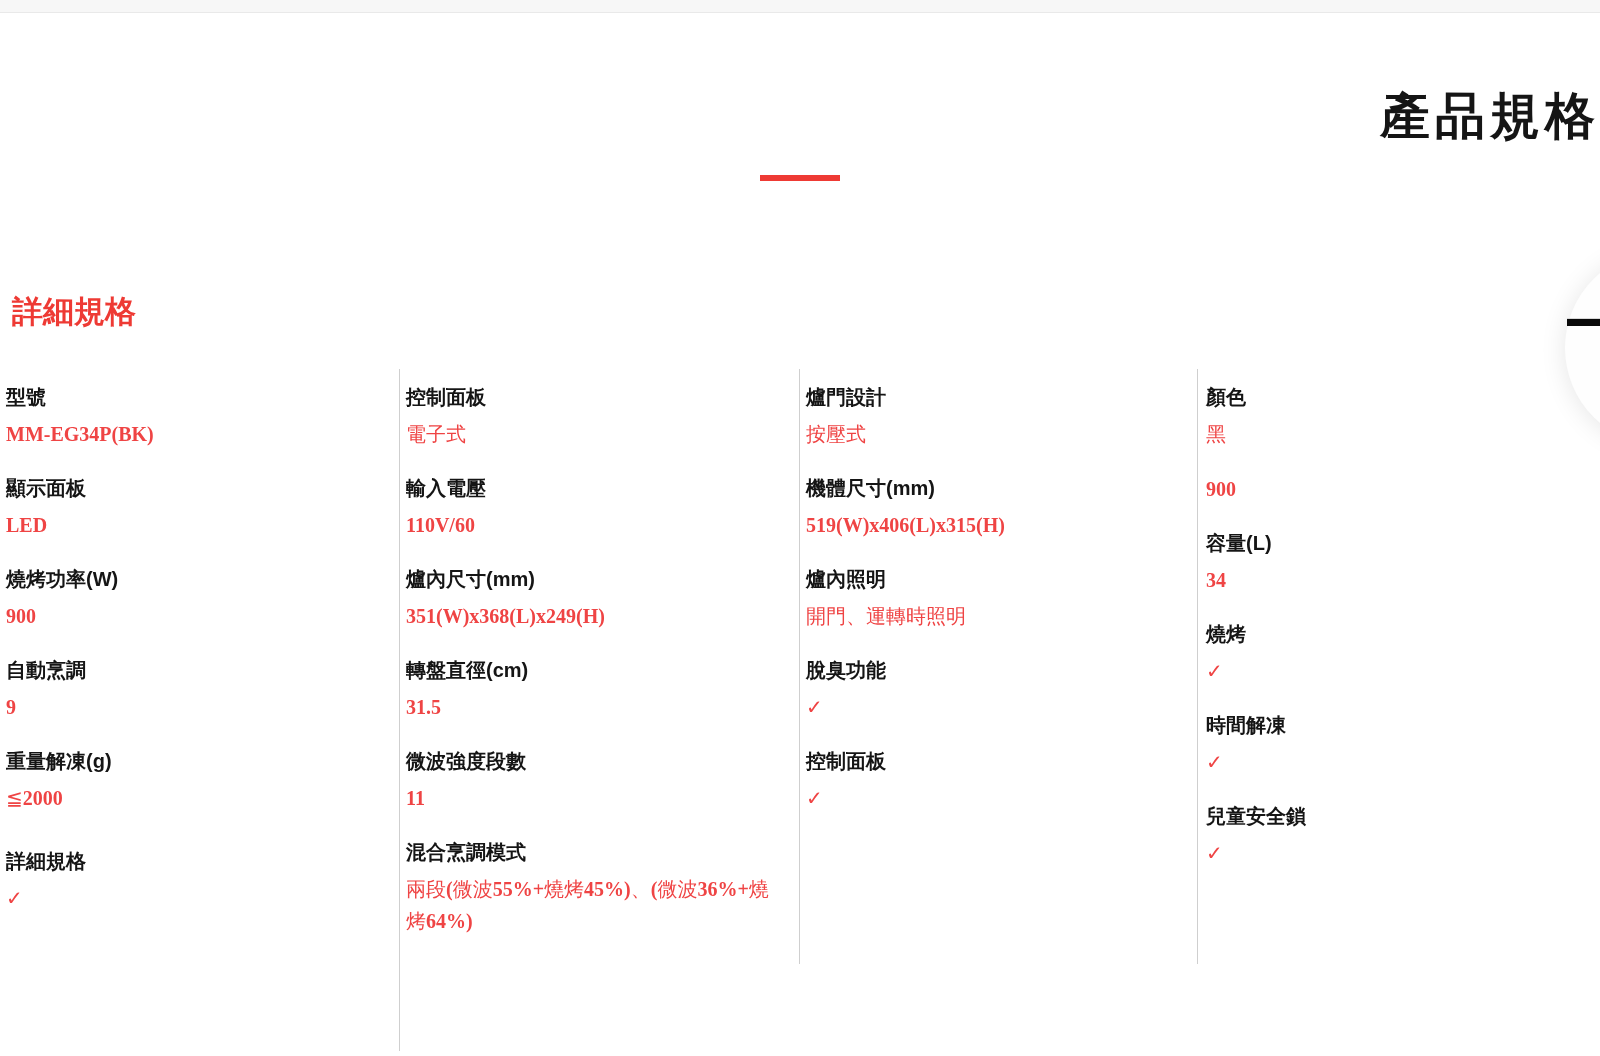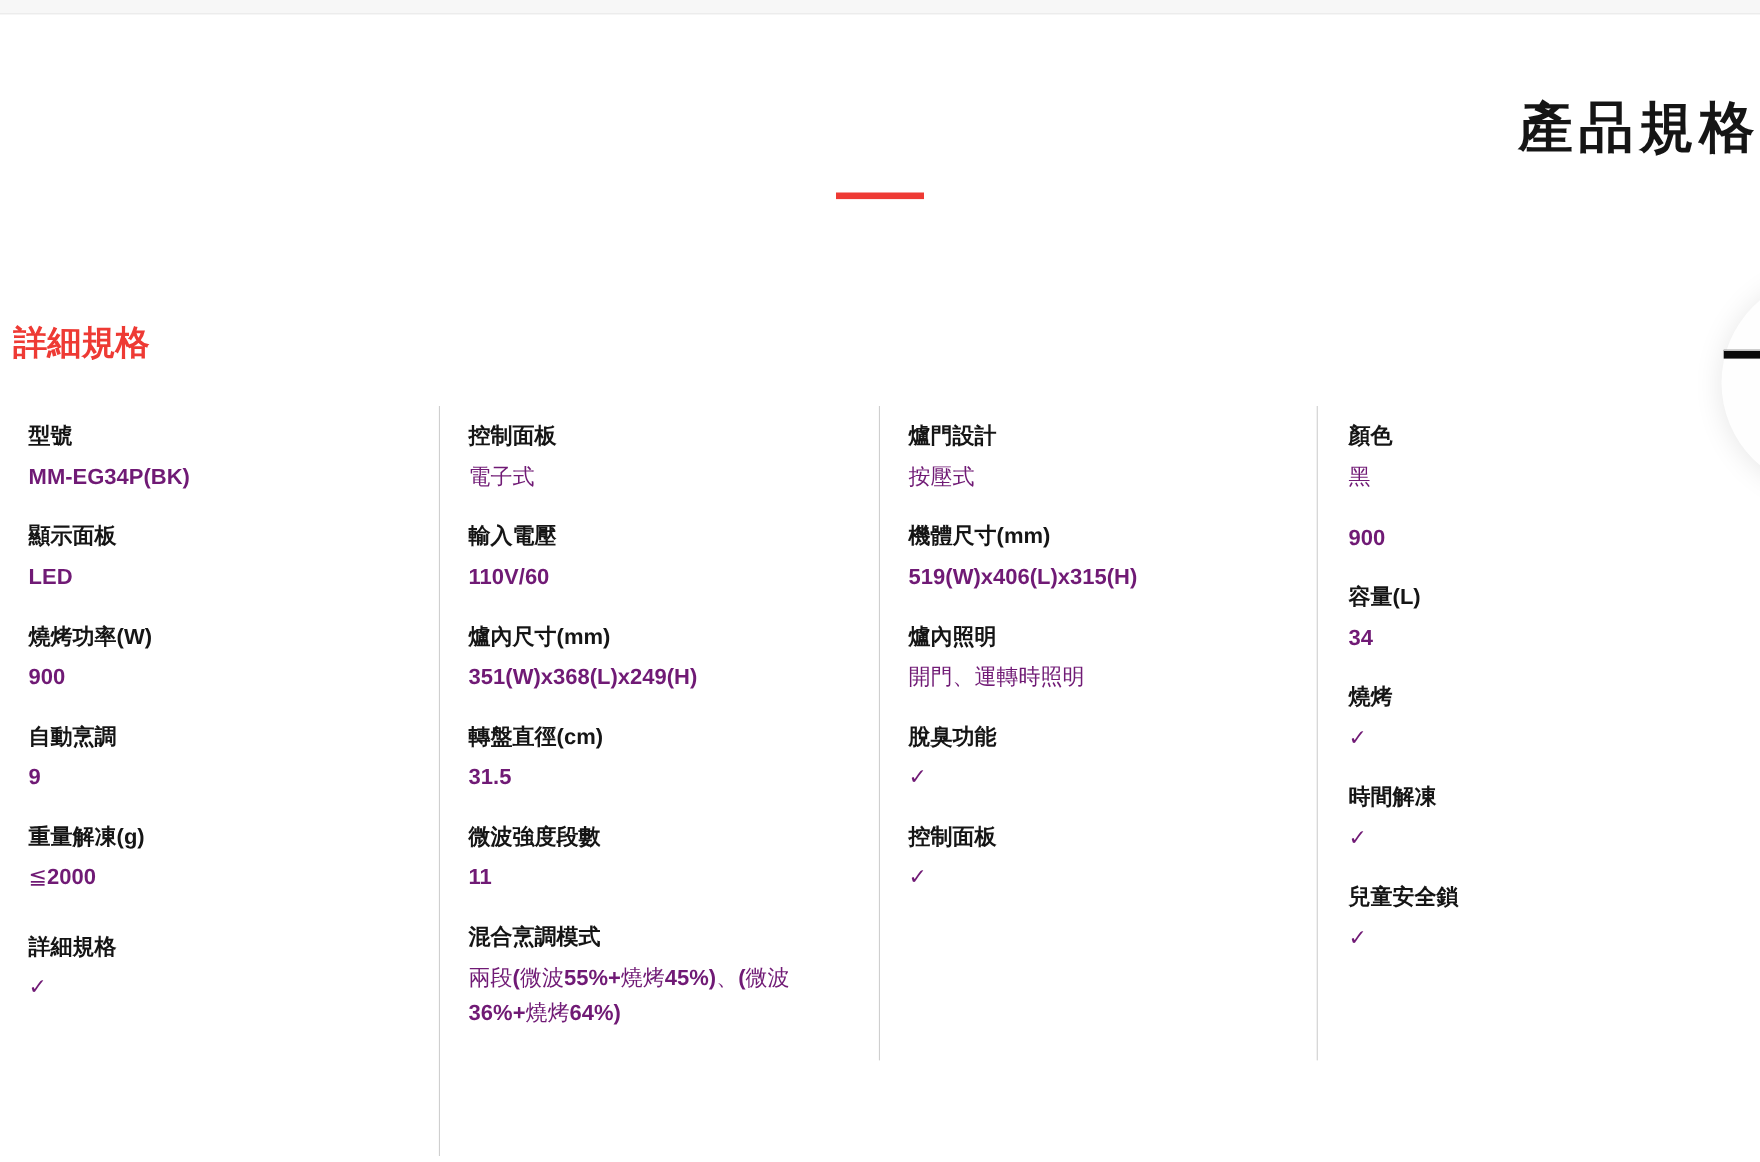--- a/index.html
+++ b/index.html
@@ -58,36 +58,37 @@
   .divider.d1 { left: 399px;  height: 682px; }
   .divider.d2 { left: 799px;  height: 595px; }
   .divider.d3 { left: 1197px; height: 595px; }
   .cols {
     display: flex;
     align-items: flex-start;
   }
   .col {
     width: 400px;
     box-sizing: border-box;
-    padding: 13px 24px 0 26px;
+    padding: 13px 24px 0 6px;
   }
   .spec-item { margin-bottom: 23px; }
   .spec-item.push-down { margin-top: 32px; }
   .spec-label {
     font-size: 20px;
     line-height: 30px;
     font-weight: 700;
     color: #151515;
   }
   .spec-value {
     margin-top: 6px;
     font-size: 20px;
     line-height: 32px;
     font-weight: 400;
-    color: #701a75;
+    color: #ef4444;
+    font-family: Liberation Serif, serif;
   }
   .spec-value .lt { font-weight: 700; }
   .fab-circle {
     position: absolute;
     left: 1565px;
     top: 250px;
     width: 196px;
     height: 196px;
     border-radius: 50%;
     background: #fefefe;

